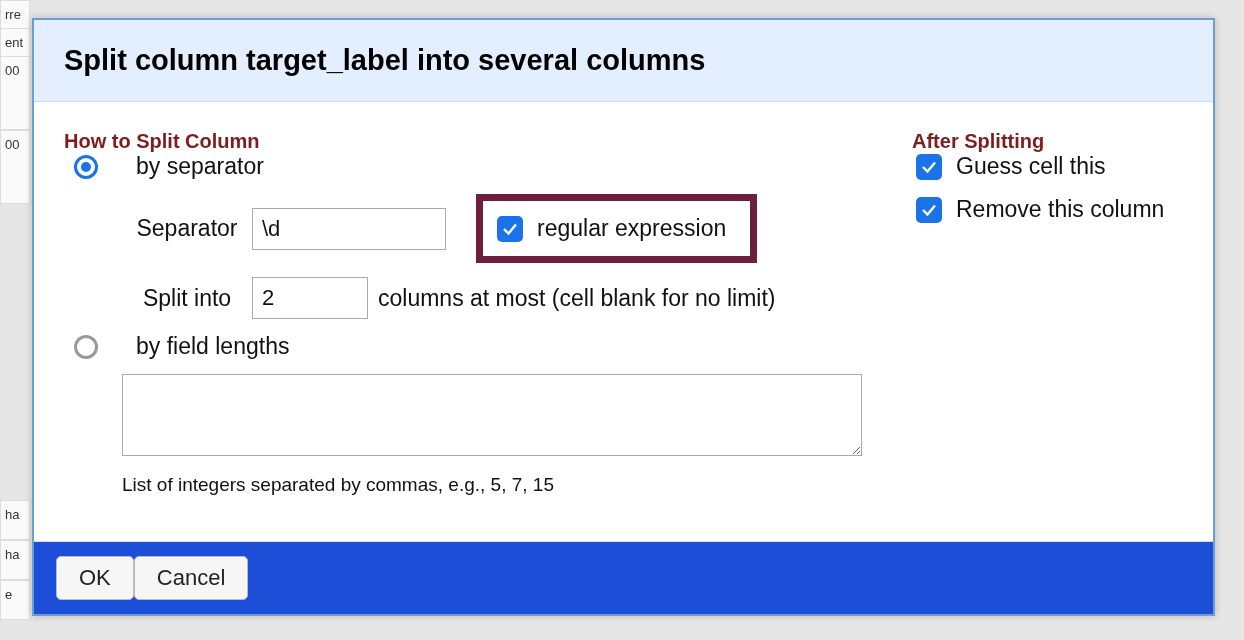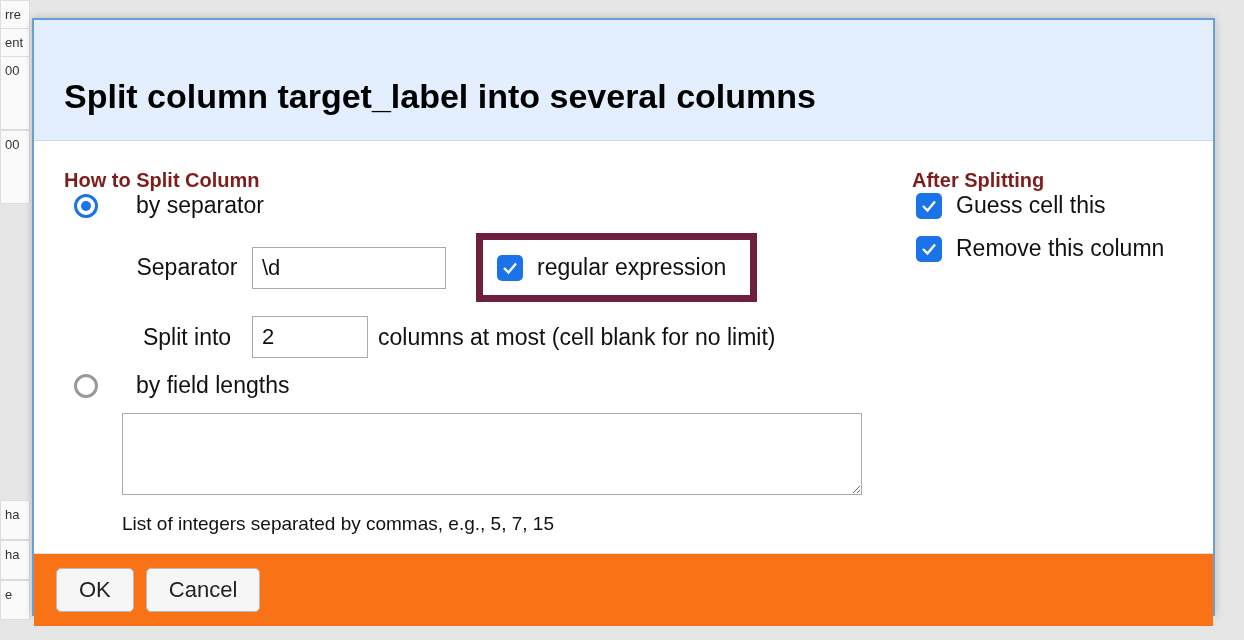--- a/index.html
+++ b/index.html
@@ -36,24 +36,23 @@
       box-shadow: 0 0 8px rgba(0,0,0,0.2);
       display: flex;
       flex-direction: column;
     }
     .dialog-header {
       background: #e3efff;
       padding: 24px 30px;
       border-bottom: 1px solid #d0d8e8;
     }
     .dialog-title {
-      font-size: 34px;
+      font-size: 29px;
       font-weight: bold;
       color: #000;
-      margin-top: 33px;
     }
     .dialog-body {
       flex: 1;
       padding: 28px 30px 10px 30px;
       display: flex;
       position: relative;
     }
     .left-col {
       flex: 1;
       padding-right: 40px;
@@ -176,25 +175,24 @@
       color: #111;
       margin-top: 18px;
     }
     .after-row {
       display: flex;
       align-items: center;
       margin-bottom: 16px;
       margin-left: 4px;
     }
     .dialog-footer {
-      background: #f97316;
+      background: #1d4ed8;
       border-top: 1px solid #ddd;
       padding: 14px 22px;
       display: flex;
-      gap: 12px;
     }
     .btn {
       border: 1px solid #bbb;
       border-radius: 5px;
       background: #f6f6f6;
       font-size: 22px;
       padding: 8px 22px;
       cursor: pointer;
       color: #222;
     }

